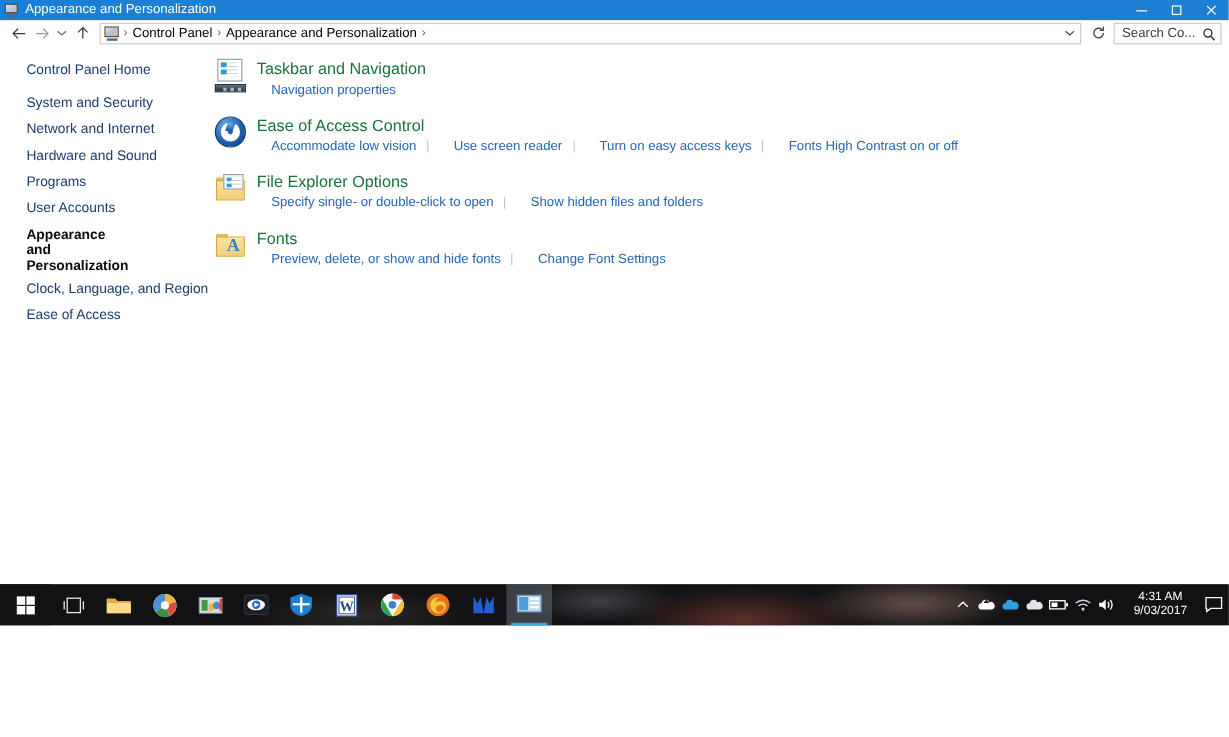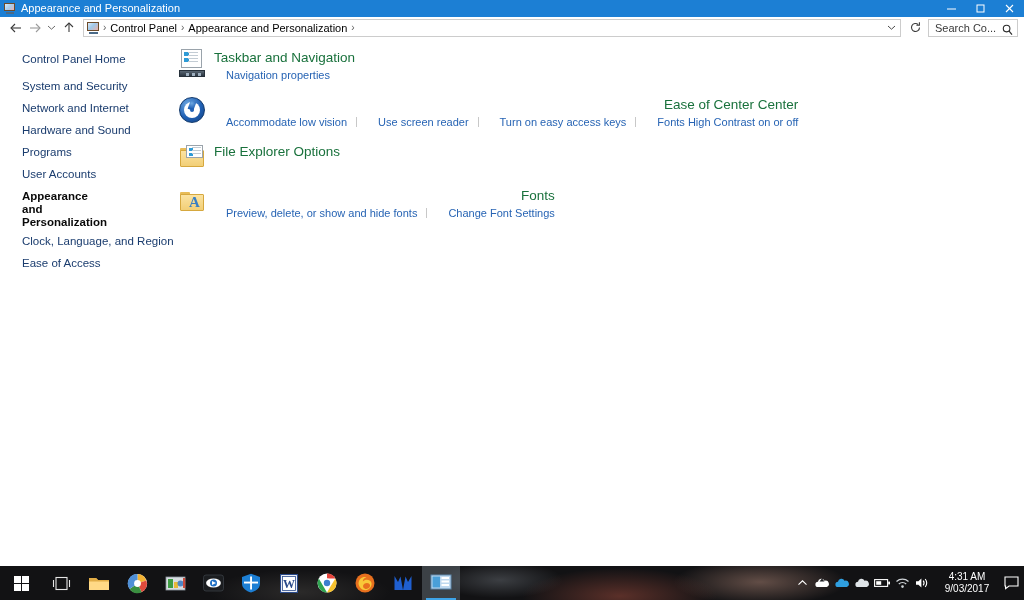--- a/index.html
+++ b/index.html
@@ -135,21 +135,21 @@
     padding-left: 6px;
     line-height: 16px;
     white-space: nowrap;
   }
   .searchbox .sb-icon {
     position: absolute; right: 4px; top: 2px;
   }
 
   
   .content {
-    height: 562px;
+    height: 483px;
     background: #ffffff;
     display: flex;
     position: relative;
   }
   .sidebar {
     width: 176px;
     padding-top: 15px;
     flex: none;
     position: relative;
   }
@@ -170,21 +170,20 @@
     line-height: 13px;
     position: relative;
     margin-bottom: 6px;
   }
 
   
   .main {
     flex: 1;
     padding-top: 11px;
     padding-left: 2px;
-    text-align: right;
   }
   .cat {
     display: flex;
     margin-bottom: 14px;
   }
   .cat-icon {
     width: 30px; height: 30px;
     flex: none;
     margin-right: 6px;
     position: relative;
@@ -529,21 +528,21 @@
         </div>
       </div>
     </div>
 
     <div class="cat">
       <div class="cat-icon ic-ease">
         <span class="disc"></span>
           <span class="glyph"></span>
       </div>
       <div class="cat-body">
-        <div class="cat-title">Ease of Center Center</div>
+        <div class="cat-title">Ease of Access Control</div>
         <div class="cat-links">
           <span class="cat-link">Accommodate low vision</span>
           <span class="cat-divider"></span>
           <span class="cat-link">Use screen reader</span>
           <span class="cat-divider"></span>
           <span class="cat-link">Turn on easy access keys</span>
           <span class="cat-divider"></span>
           <span class="cat-link">Fonts High Contrast on or off</span>
         </div>
       </div>
@@ -551,20 +550,25 @@
 
     <div class="cat">
       <div class="cat-icon ic-folder">
         <span class="tab"></span>
         <span class="body"></span>
         <span class="doc"></span>
         <span class="doclines"></span>
       </div>
       <div class="cat-body">
         <div class="cat-title">File Explorer Options</div>
+        <div class="cat-links">
+          <span class="cat-link">Specify single- or double-click to open</span>
+          <span class="cat-divider"></span>
+          <span class="cat-link">Show hidden files and folders</span>
+        </div>
       </div>
     </div>
 
     <div class="cat">
       <div class="cat-icon ic-folder">
         <span class="tab"></span>
         <span class="body"></span>
         <span class="letter">A</span>
       </div>
       <div class="cat-body">

